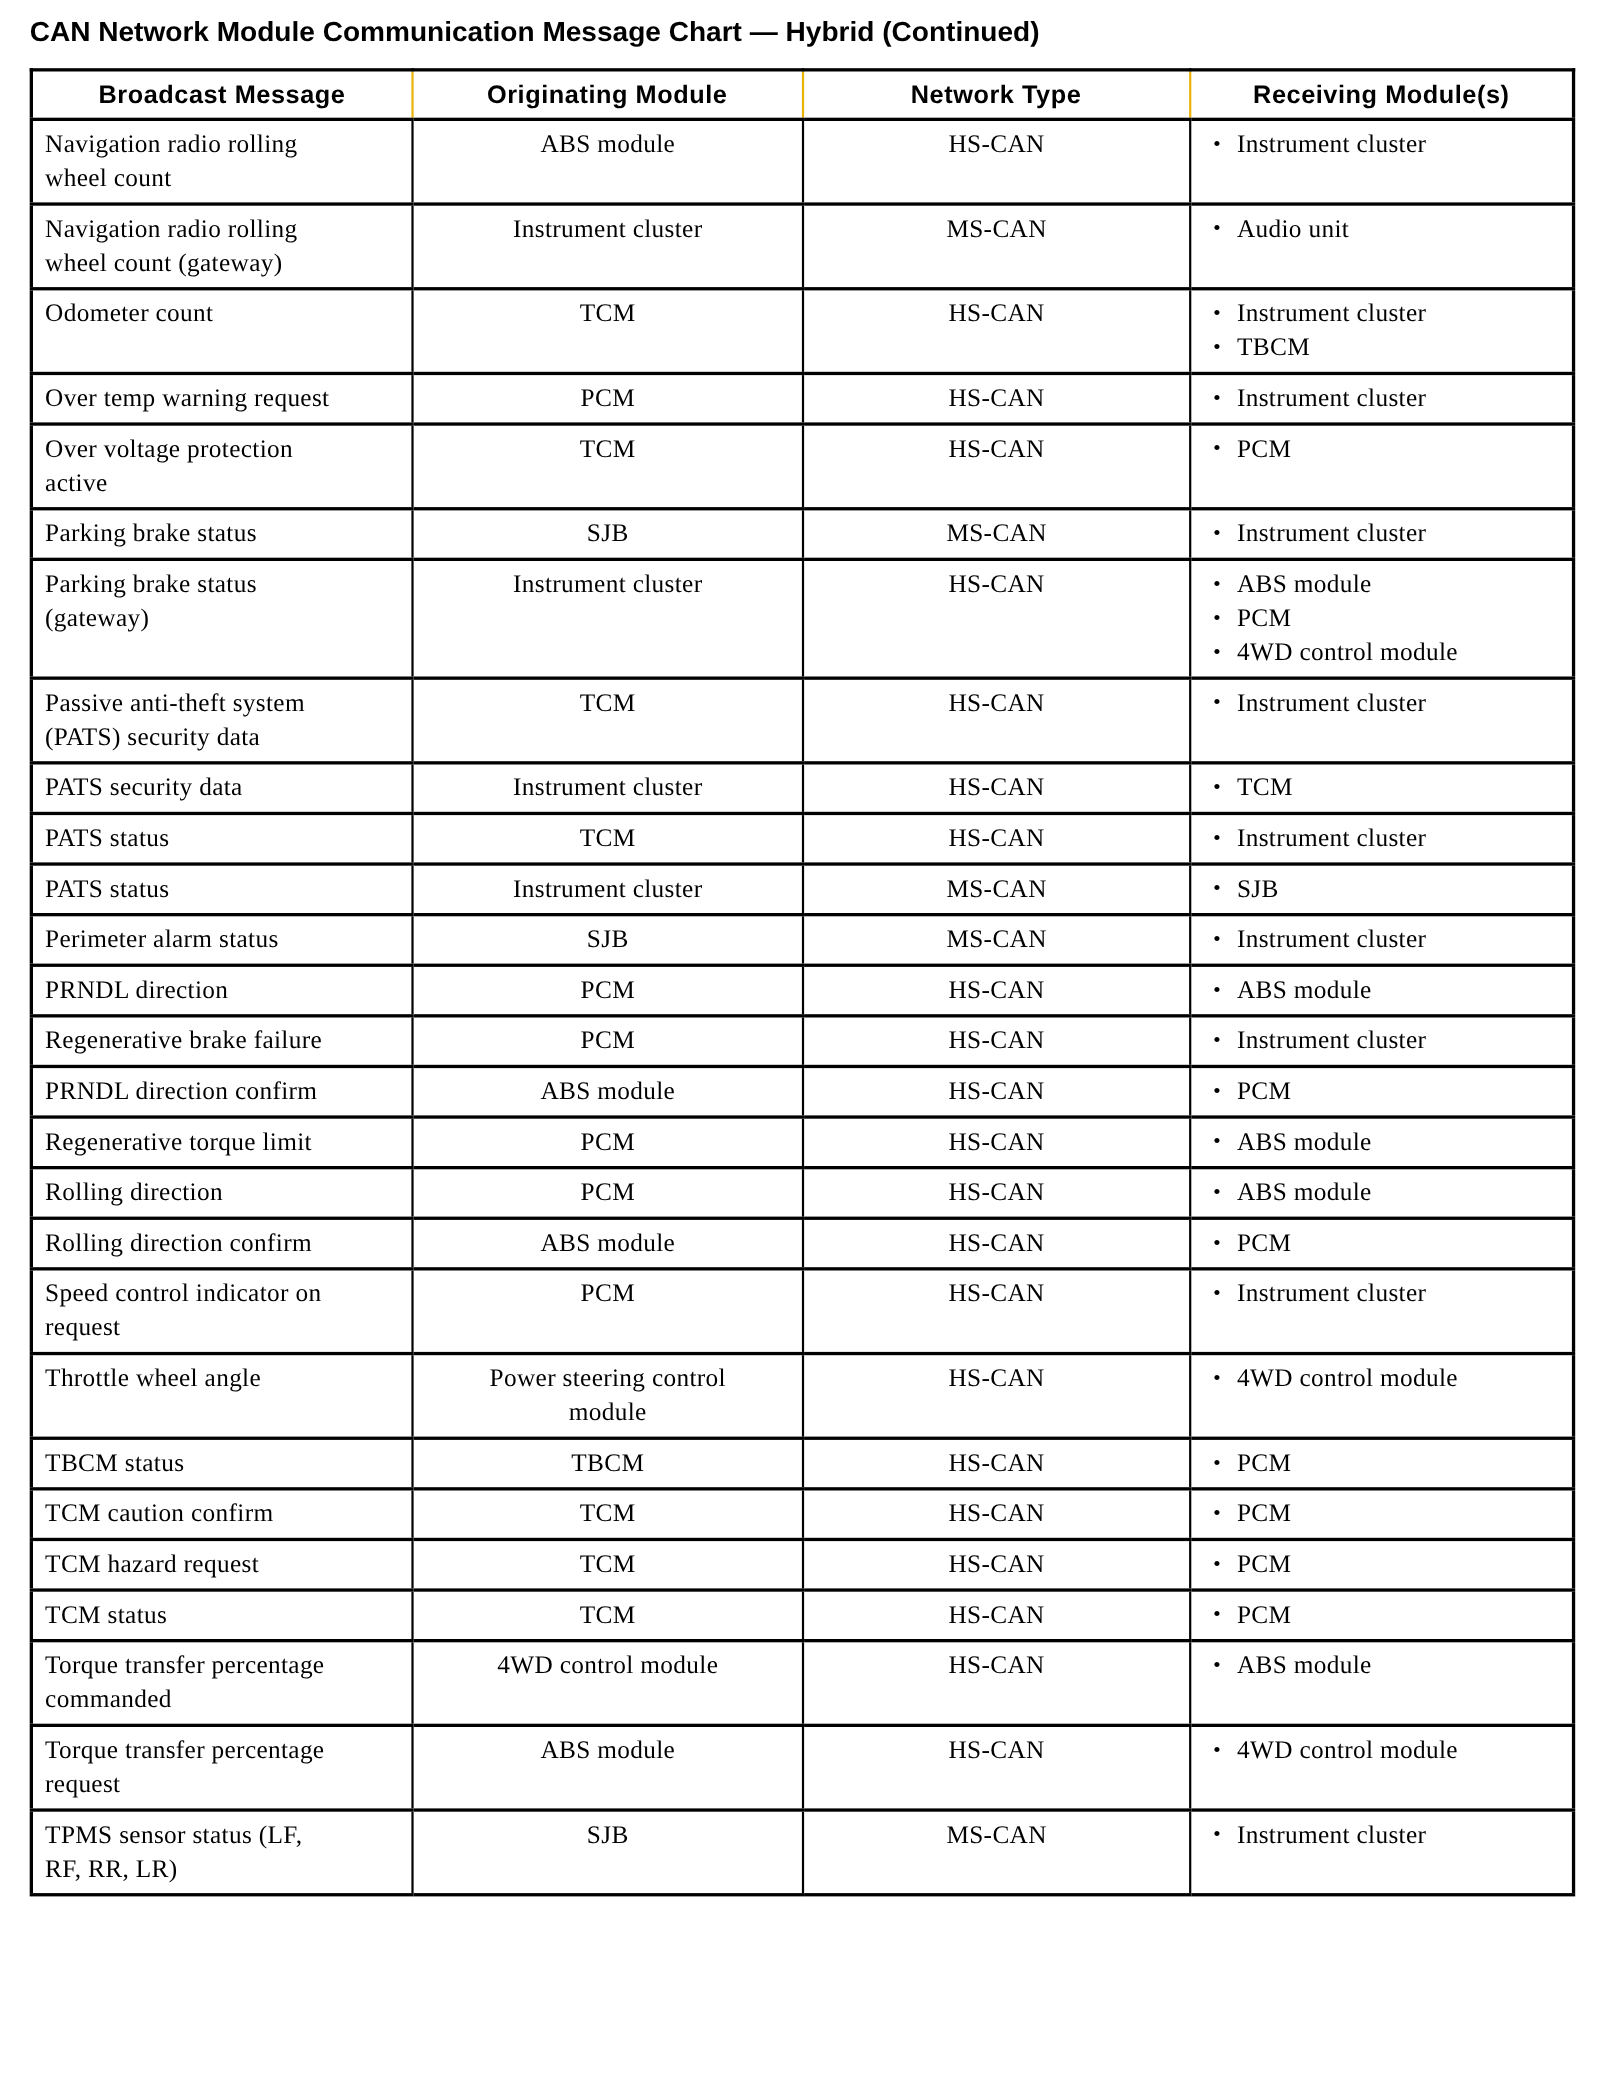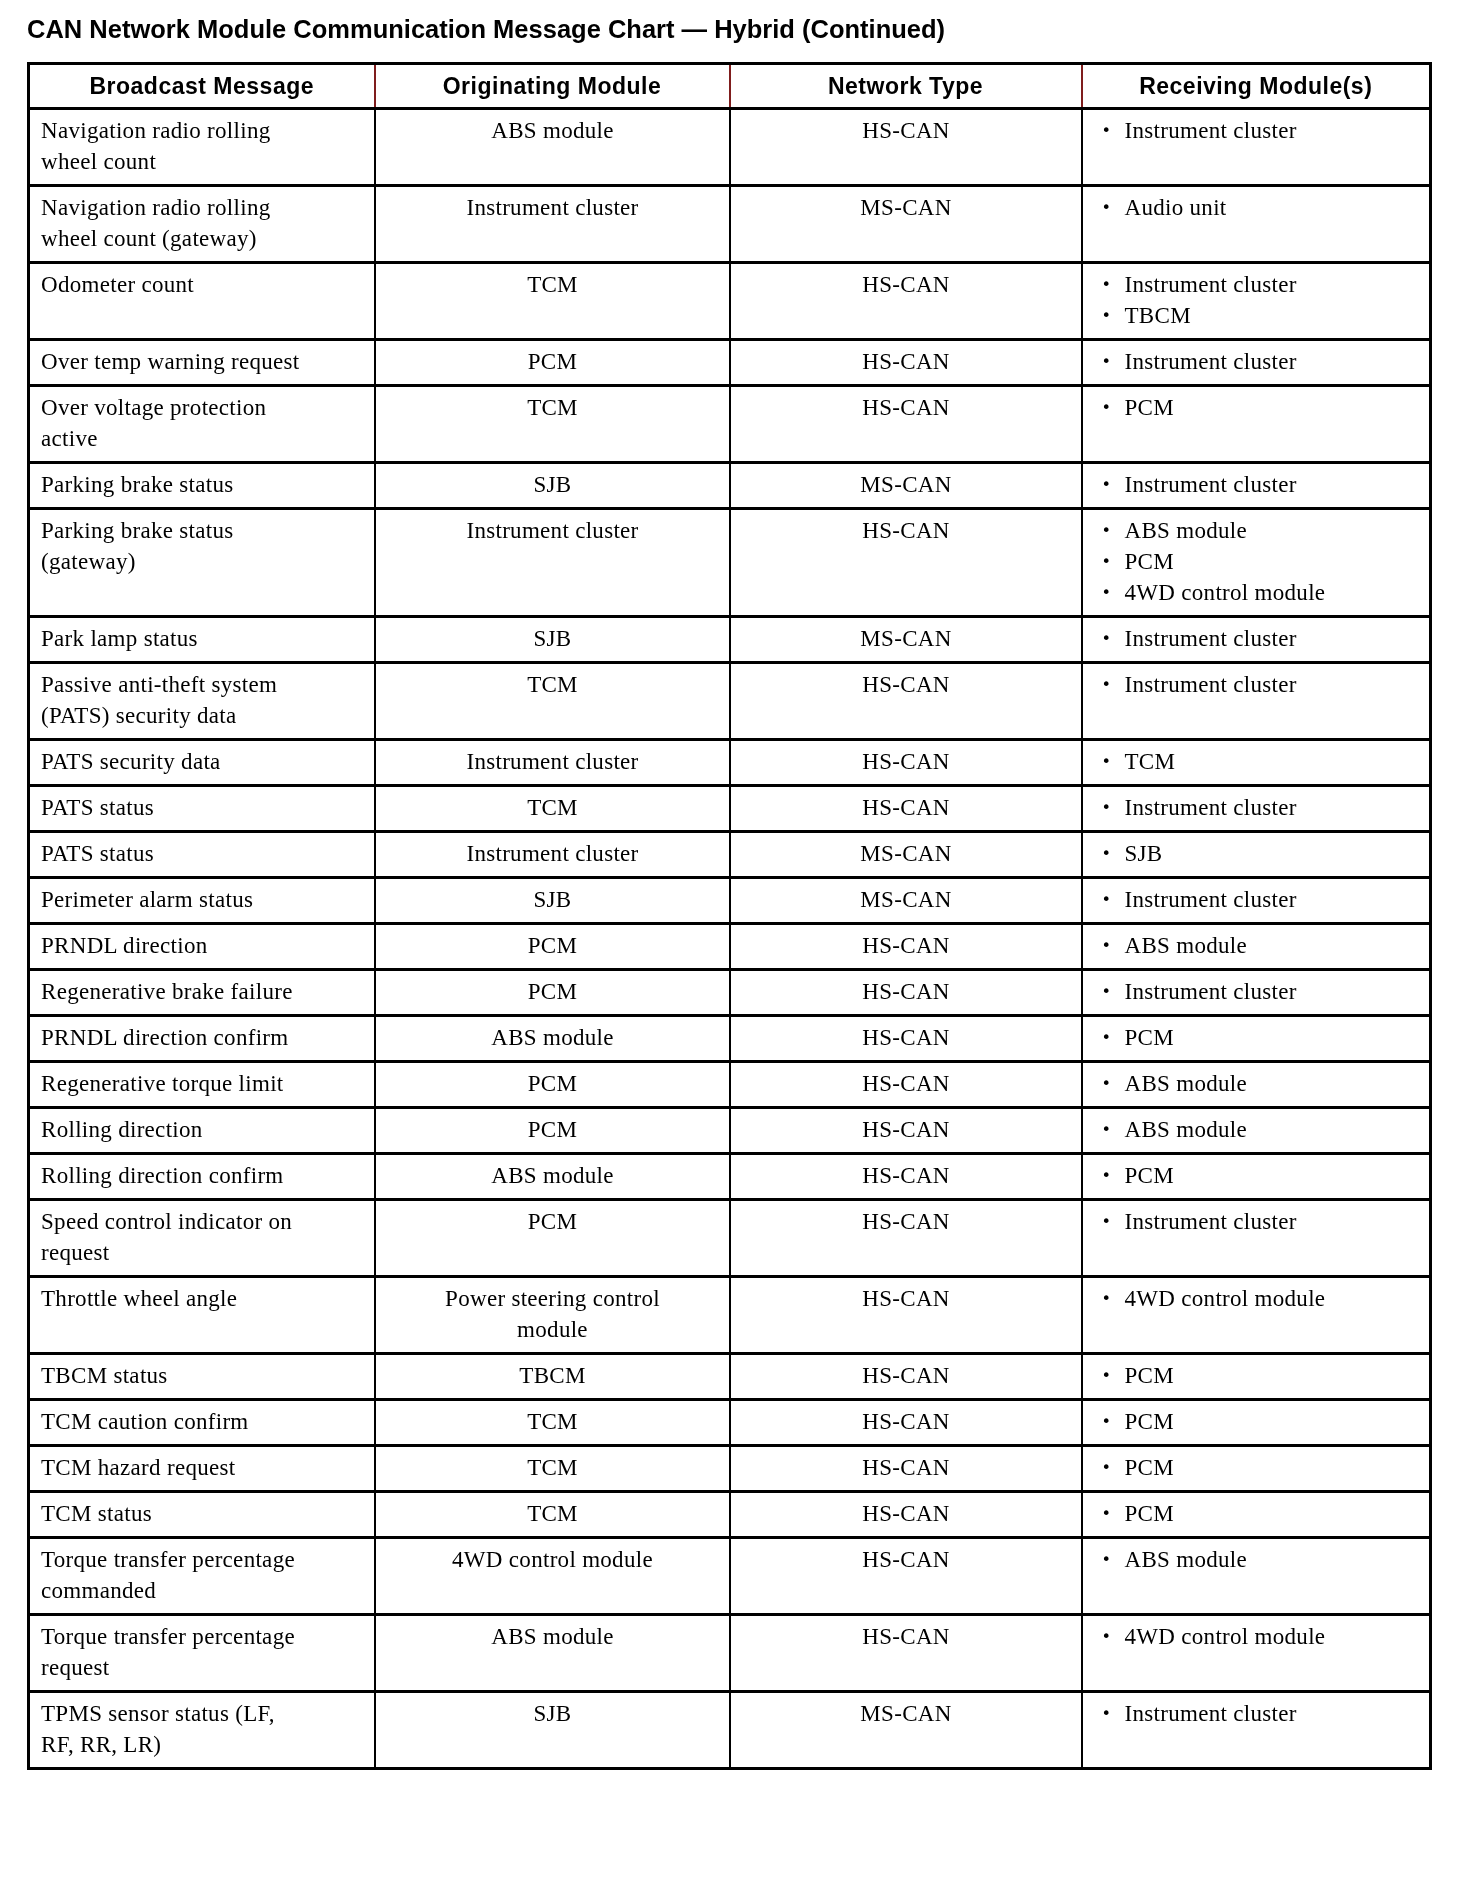--- a/index.html
+++ b/index.html
@@ -41,21 +41,21 @@
   .chart-table col.c4 { width: 349px; }
   .chart-table th {
     font-family: "Liberation Sans", sans-serif;
     font-weight: bold;
     font-size: 23px;
     letter-spacing: 0.5px;
     text-align: center;
     height: 38px;
     padding: 2px 6px 2px 6px;
     border-left: 2px solid #000;
-    border-right: 2px solid #7f1d1d;
+    border-right: 2px solid #eab308;
     border-bottom: 3px solid #000;
     vertical-align: middle;
   }
   .chart-table td {
     font-family: "Liberation Serif", serif;
     font-size: 23px;
     letter-spacing: 0.3px;
     line-height: 31px;
     padding: 5px 10px 7px 11px;
     border-left: 2px solid #000;
@@ -204,34 +204,20 @@
         <td>
           <ul class="receivers">
             <li><span class="bullet">•</span><span>ABS module</span></li>
             <li><span class="bullet">•</span><span>PCM</span></li>
             <li><span class="bullet">•</span><span>4WD control module</span></li>
           </ul>
         </td>
       </tr>
       <tr>
         <td>
-          <span class="msg-line">Park lamp status</span>
-        </td>
-        <td class="center">
-          <span class="msg-line">SJB</span>
-        </td>
-        <td class="center"><span>MS-CAN</span></td>
-        <td>
-          <ul class="receivers">
-            <li><span class="bullet">•</span><span>Instrument cluster</span></li>
-          </ul>
-        </td>
-      </tr>
-      <tr>
-        <td>
           <span class="msg-line">Passive anti-theft system</span>
           <span class="msg-line">(PATS) security data</span>
         </td>
         <td class="center">
           <span class="msg-line">TCM</span>
         </td>
         <td class="center"><span>HS-CAN</span></td>
         <td>
           <ul class="receivers">
             <li><span class="bullet">•</span><span>Instrument cluster</span></li>

